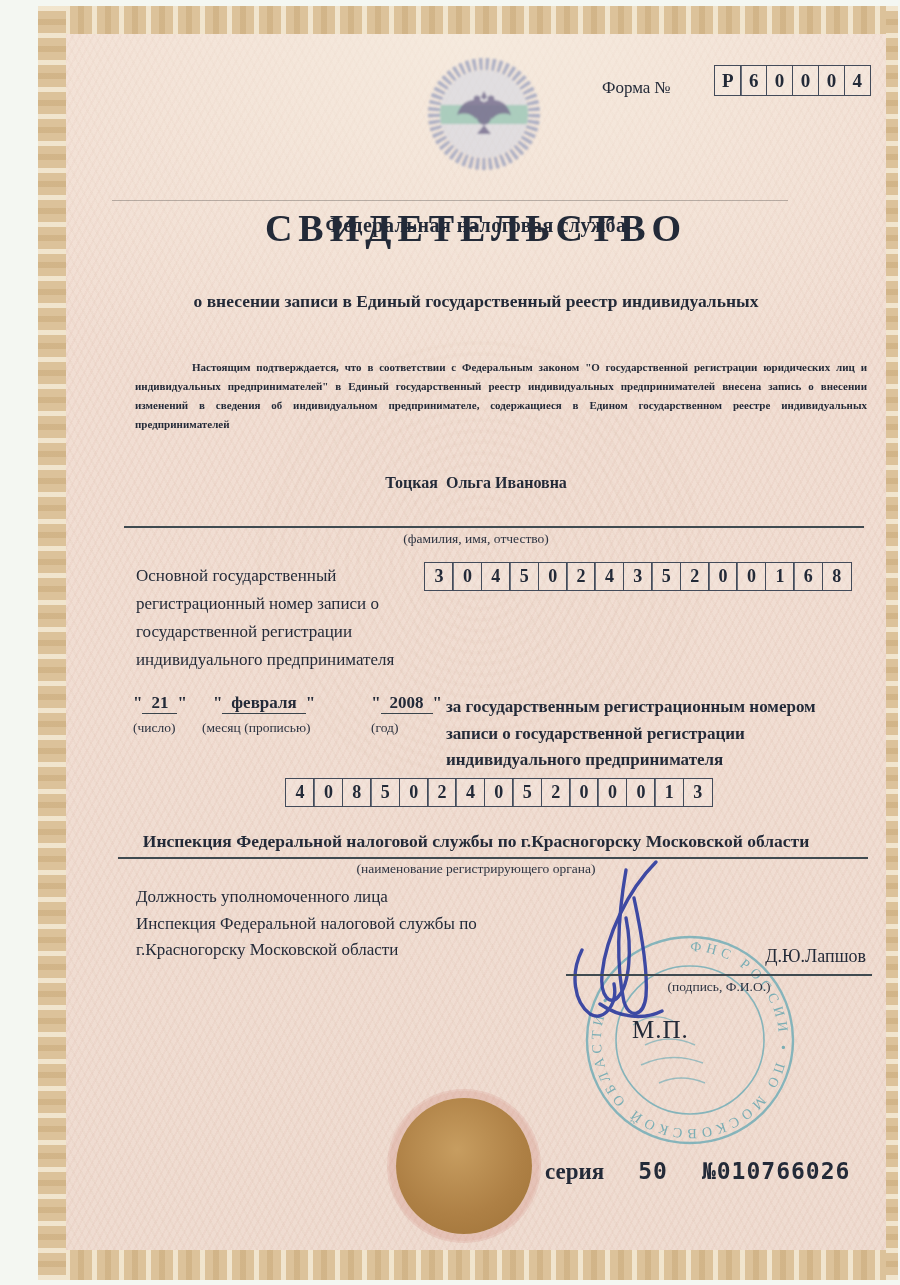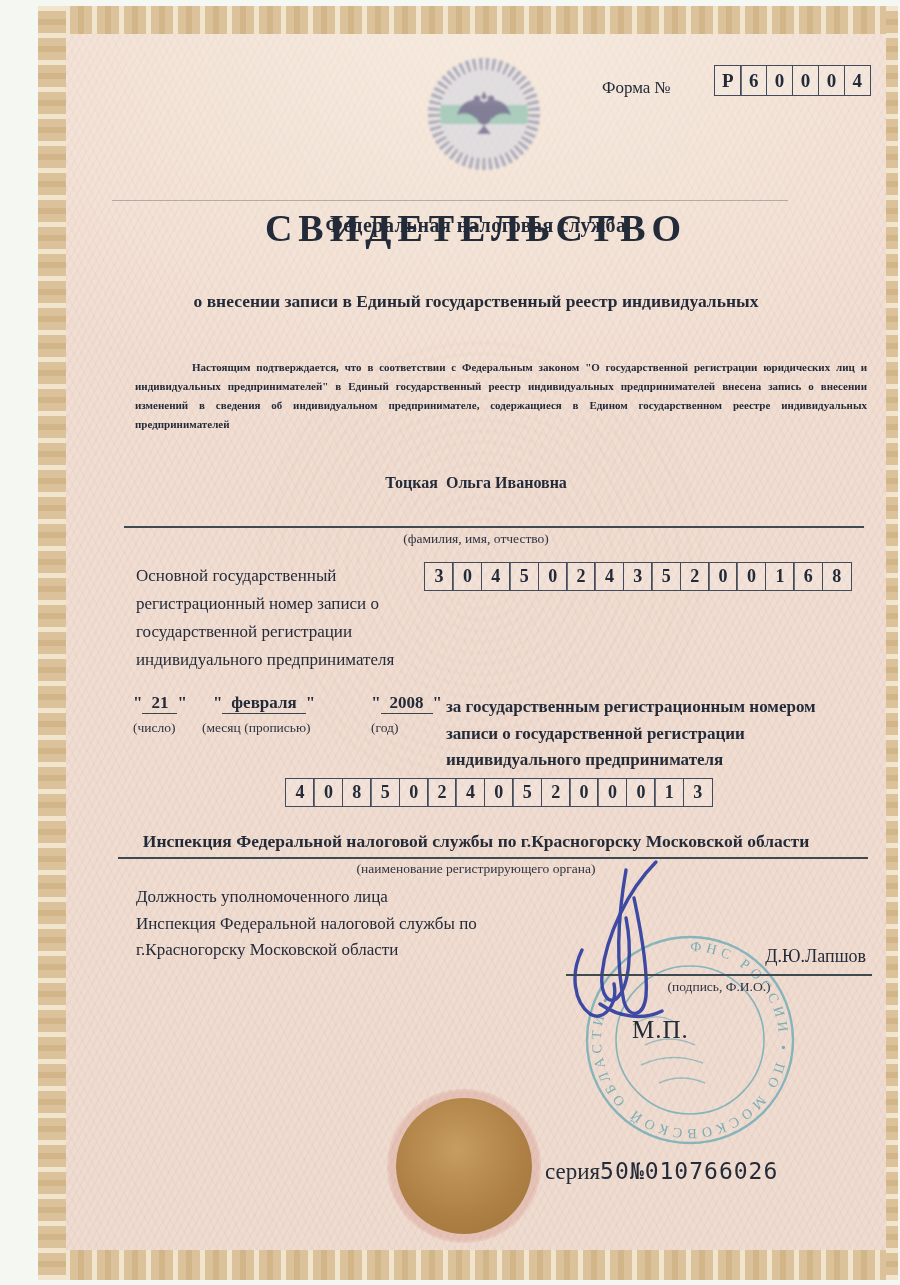--- a/index.html
+++ b/index.html
@@ -60,21 +60,21 @@
   .official{top:850px;left:70px;font-size:17px;line-height:26.5px;}
   .signline{top:940px;left:500px;width:306px;}
   .signer{top:912px;left:500px;width:300px;text-align:right;font-size:18px;}
   .signcap{top:945px;left:500px;width:306px;text-align:center;}
   .mp{top:982px;left:566px;font-size:25px;letter-spacing:1px;}
   .stampwrap{top:891px;left:509px;width:230px;height:230px;opacity:.8;filter:blur(.4px);}
   .sigwrap{top:822px;left:494px;width:150px;height:165px;}
   .sealwrap{top:1064px;left:330px;width:136px;height:136px;border-radius:50%;filter:blur(.4px);
     background:radial-gradient(circle at 45% 38%, #c79d60, #ae8045 58%, #9e7237 100%);
     box-shadow:0 0 0 7px rgba(205,130,115,.12), 0 0 0 9px rgba(205,130,115,.18);}
-  .series{top:1124px;left:479px;display:flex;align-items:baseline;font-size:23px;font-weight:normal;}
+  .series{top:1124px;left:479px;display:flex;align-items:baseline;gap:34px;font-size:23px;font-weight:bold;}
   .mono{font-family:"DejaVu Sans Mono","Liberation Mono",monospace;letter-spacing:1px;}
   .emblem{top:21px;left:359px;width:118px;height:118px;opacity:.9;}
 </style>
 </head>
 <body>
 
 <div class="scan">
   <div class="sheet">
     <div class="band band-top"></div>
     <div class="band band-bottom"></div>

